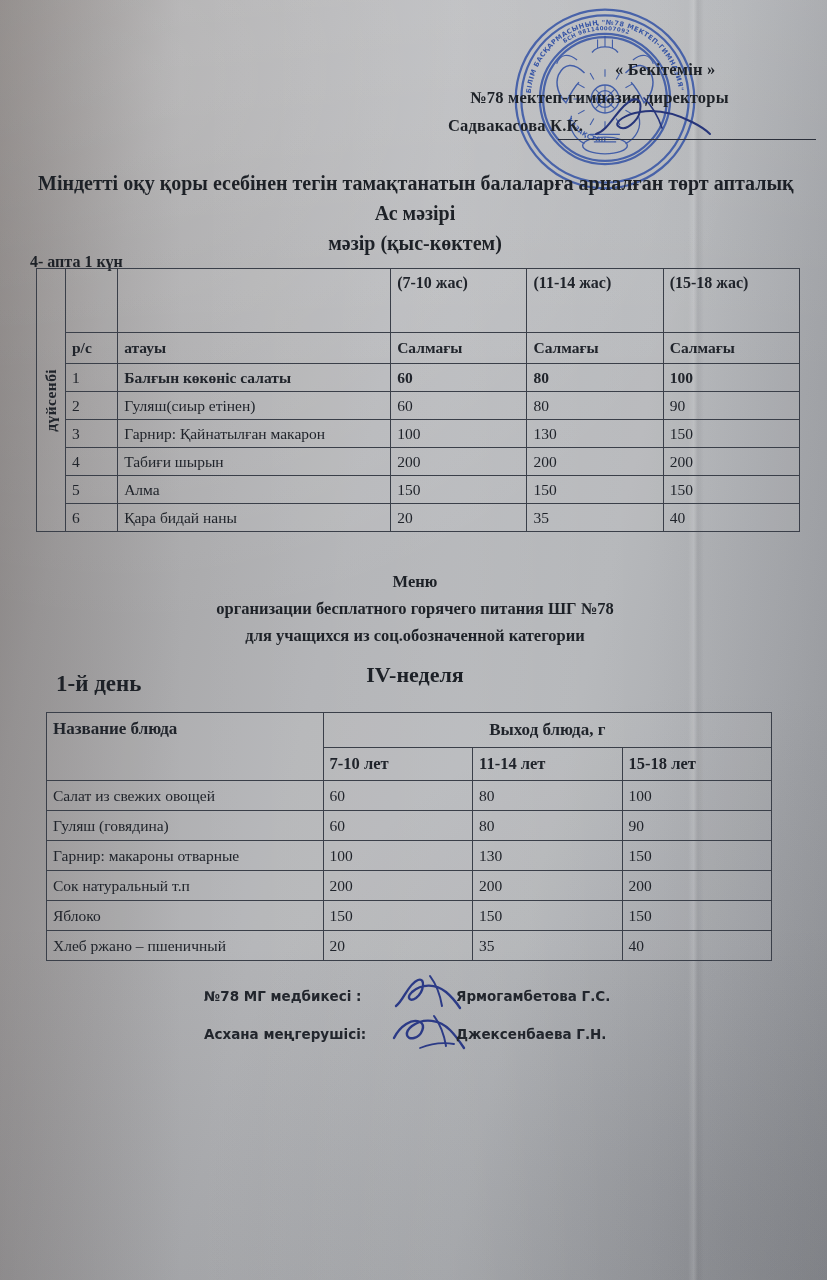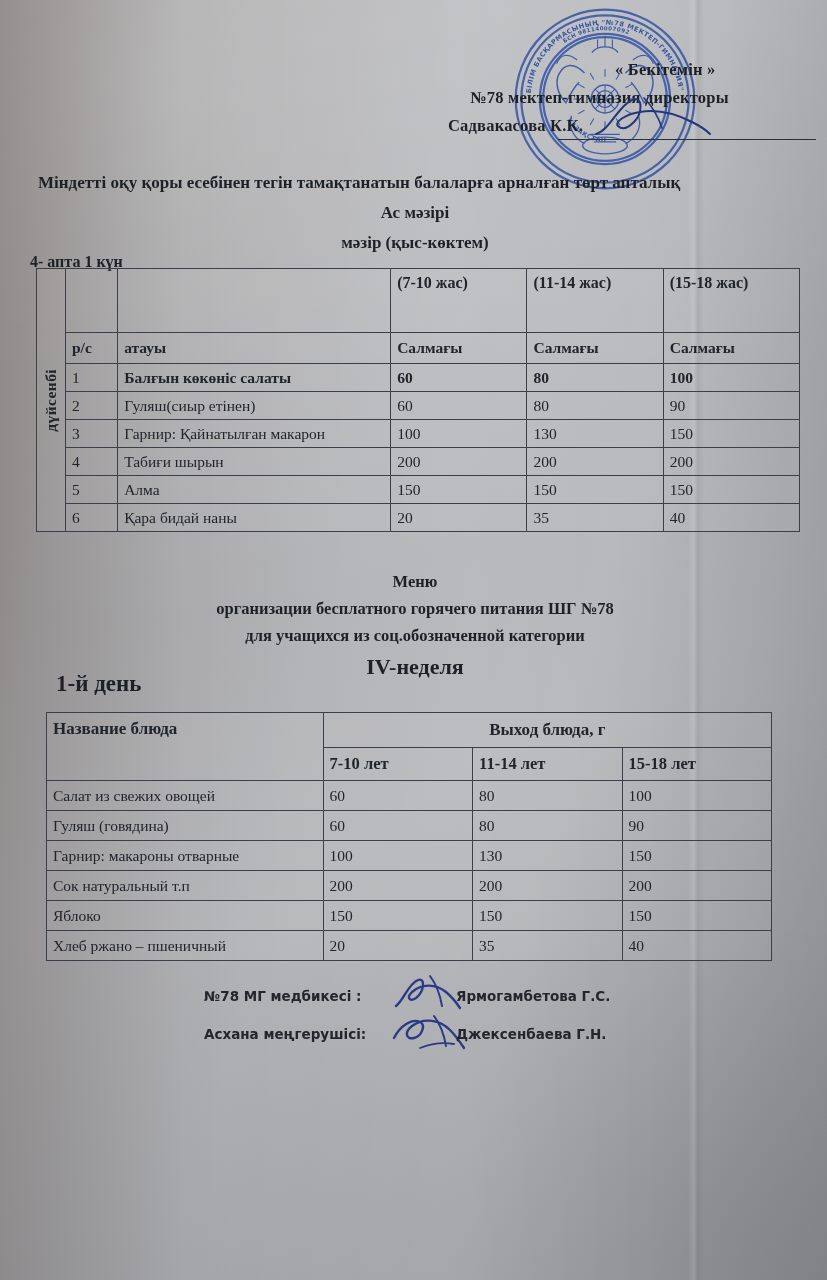--- a/index.html
+++ b/index.html
@@ -68,21 +68,21 @@
     left: 512px; top: 6px;
     width: 186px; height: 186px;
     pointer-events: none;
     opacity: .93;
   }
 
   
   #kz-title {
     left: 24px; top: 168px; width: 782px;
     text-align: center;
-    font-size: 17px;
+    font-size: 20px;
     line-height: 30px;
     font-weight: 700;
   }
   #kz-title .l1 { text-align: left; padding-left: 14px; }
   #kz-week {
     left: 30px; top: 253px;
     font-size: 16px; font-weight: 700;
   }
 
   
@@ -126,21 +126,21 @@
   }
 
   
   #ru-title {
     left: 24px; top: 568px; width: 782px;
     text-align: center;
     font-size: 16.5px;
     line-height: 27px;
     font-weight: 700;
   }
-  #ru-title .week { font-size: 22px; margin-top: 4px; }
+  #ru-title .week { font-size: 22px; margin-top: 12px; }
   #ru-day {
     left: 56px; top: 671px;
     font-size: 23px; font-weight: 700;
   }
 
   #tbl-ru { left: 46px; top: 712px; width: 780px; }
   #tbl-ru table { width: 726px; }
   #tbl-ru td { height: 25px; font-size: 15.5px; }
   #tbl-ru .c-dish { width: 282px; }
   #tbl-ru .c-val  { width: 148px; }

